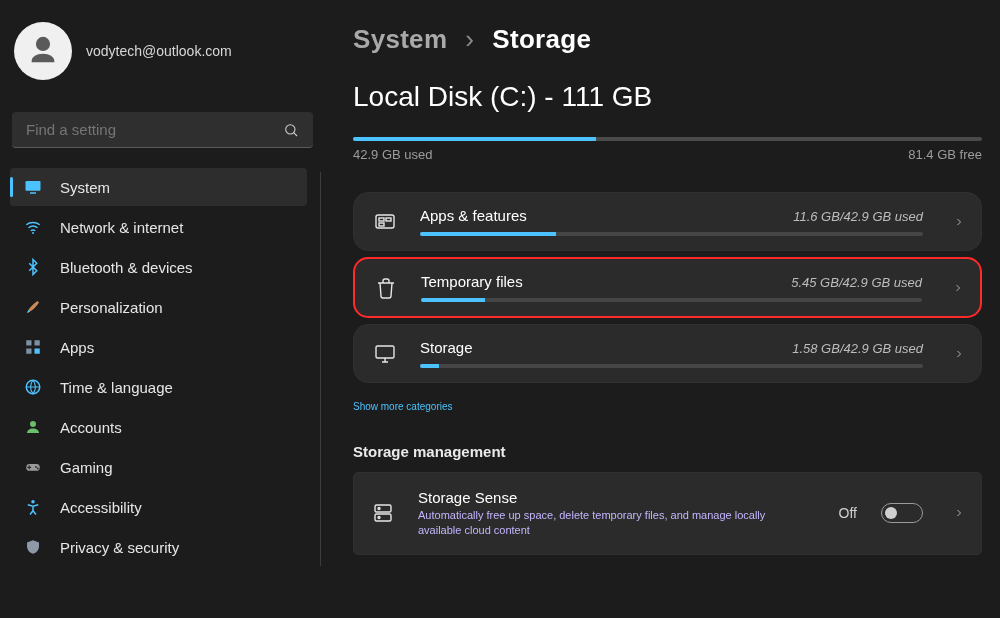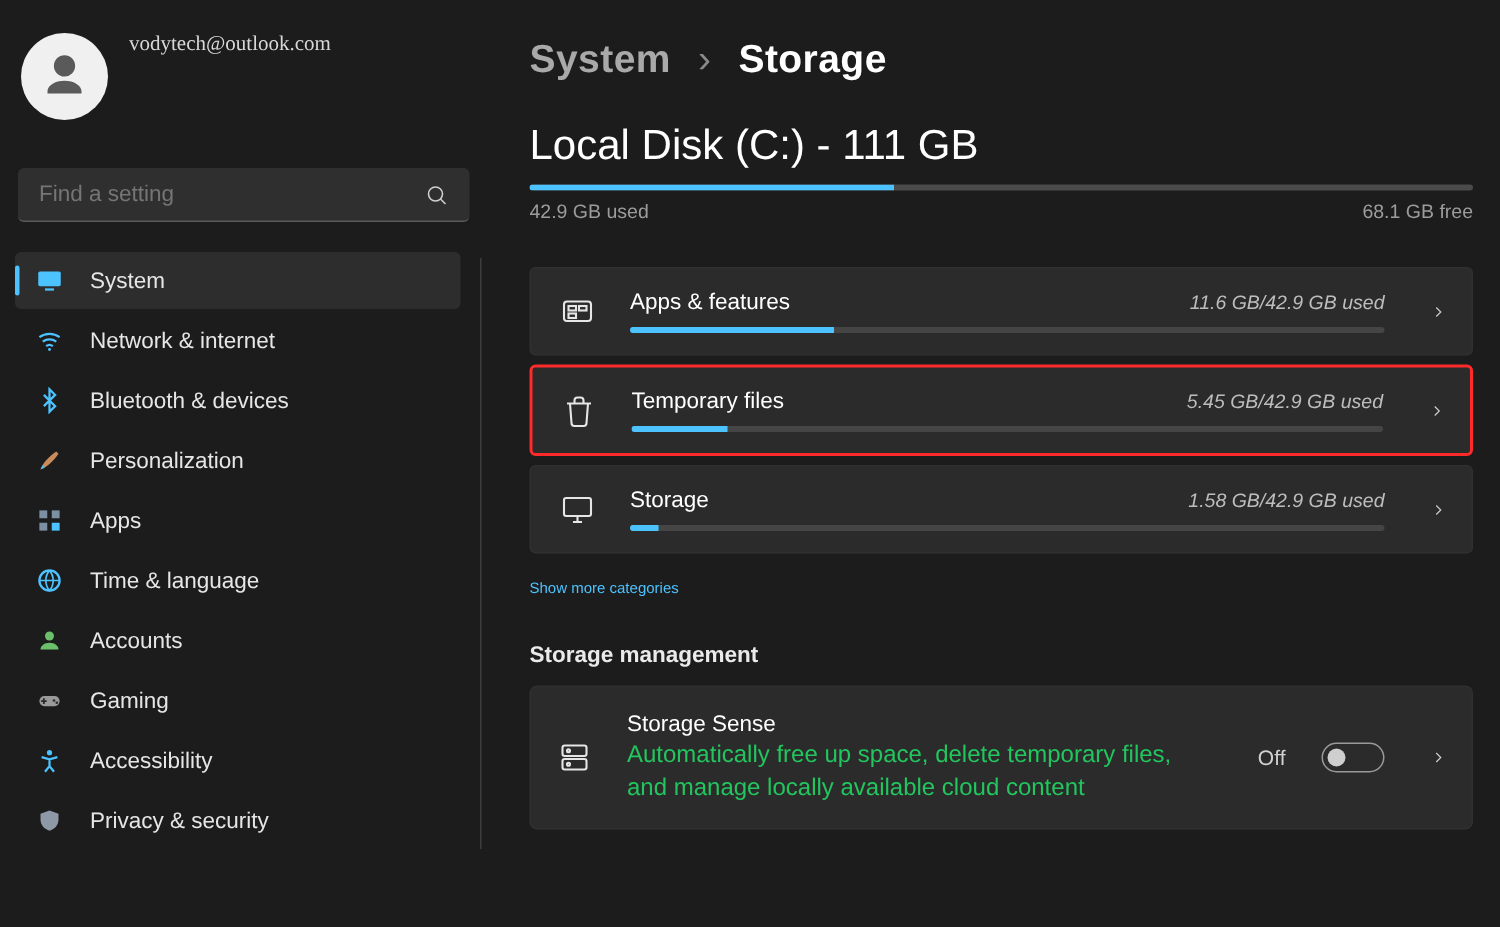--- a/index.html
+++ b/index.html
@@ -15,23 +15,23 @@
   }
   
   .sidebar{
     width:325px;
     padding:18px 8px 0 10px;
     display:flex;
     flex-direction:column;
   }
   .user-row{
     display:flex;
+    align-items:center;
     gap:14px;
     padding:4px 2px 14px 4px;
-    font-family:Liberation Serif, serif;
   }
   .avatar{
     width:58px;height:58px;border-radius:50%;
     background:#f0f0f0;display:flex;align-items:center;justify-content:center;
   }
   .avatar svg{width:34px;height:34px;fill:#5a5a5a;}
   .user-email{color:#d8d8d8;font-size:14px;}
   .search-wrap{
     margin:18px 4px 12px 2px;
     background:#2f2f2f;
@@ -73,47 +73,47 @@
   .main{
     flex:1;
     padding:24px 18px 0 28px;
     overflow:hidden;
   }
   .breadcrumb{display:flex;align-items:baseline;gap:18px;font-size:26px;font-weight:600;letter-spacing:.3px;}
   .crumb-parent{color:#a9a9a9;cursor:pointer;}
   .crumb-sep{color:#8a8a8a;font-weight:400;}
   .crumb-current{color:#ffffff;}
   .disk-title{font-size:28px;font-weight:400;margin-top:26px;}
-  .overall-bar-wrap{margin-top:10px;}
+  .overall-bar-wrap{margin-top:24px;}
   .overall-bar{height:4px;background:#4a4a4a;border-radius:2px;overflow:hidden;}
   .overall-bar .fill{height:100%;background:#4cc2ff;width:38.6%;}
   .overall-meta{display:flex;justify-content:space-between;color:#9c9c9c;font-size:13px;margin-top:6px;}
   .cards{margin-top:30px;display:flex;flex-direction:column;gap:6px;}
   .card{
-    background:#2b2b2b;border-radius:4px;padding:14px 16px 14px 18px;display:flex;align-items:center;gap:22px;
+    background:#2b2b2b;border-radius:15px;padding:14px 16px 14px 18px;display:flex;align-items:center;gap:22px;
     border:1px solid #303030;cursor:pointer;
   }
   .card.highlight{border:2.5px solid #ff2a2a;}
   .card-icon{width:26px;height:26px;display:flex;align-items:center;justify-content:center;}
   .card-icon svg{width:24px;height:24px;stroke:#e6e6e6;fill:none;stroke-width:1.4;}
   .card-body{flex:1;display:flex;flex-direction:column;gap:8px;}
   .card-head{display:flex;justify-content:space-between;align-items:baseline;}
   .card-title{color:#ffffff;font-size:15px;}
   .card-used{color:#bdbdbd;font-size:13px;font-style:italic;}
   .subbar{height:4px;background:#454545;border-radius:2px;overflow:hidden;}
   .subbar .fill{height:100%;background:#4cc2ff;}
   .chev{width:12px;height:12px;stroke:#cfcfcf;stroke-width:1.6;fill:none;margin-left:8px;}
   .link-row{color:#4cc2ff;font-size:10px;margin-top:18px;cursor:pointer;display:inline-block;}
   .section-h{color:#eaeaea;font-size:15px;font-weight:600;margin-top:30px;}
   .sense-card{
     margin-top:12px;background:#2b2b2b;border-radius:5px;padding:16px 16px;display:flex;align-items:center;gap:22px;border:1px solid #303030;cursor:pointer;
   }
   .sense-body{flex:1;}
   .sense-title{font-size:15px;color:#fff;}
-  .sense-desc{font-size:16px;color:#22c55e;margin-top:2px;max-width:380px;line-height:1.35;}
+  .sense-desc{font-size:11px;color:#c4b5fd;margin-top:2px;max-width:380px;line-height:1.35;}
   .toggle-wrap{display:flex;align-items:center;gap:24px;}
   .toggle-label{color:#d0d0d0;font-size:14px;}
   .toggle{
     width:42px;height:20px;border:1px solid #9a9a9a;border-radius:20px;position:relative;background:#2b2b2b;
   }
   .toggle .knob{width:12px;height:12px;background:#cfcfcf;border-radius:50%;position:absolute;left:3px;top:3px;}
 </style>
 </head>
 <body>
 
@@ -240,21 +240,21 @@
     <span class="crumb-current">Storage</span>
   </div>
 
   <div class="disk-title">Local Disk (C:) - 111 GB</div>
   <div class="overall-bar-wrap">
     <div class="overall-bar">
       <div class="fill" style="width:38.6%"></div>
     </div>
     <div class="overall-meta">
       <span>42.9 GB used</span>
-      <span>68.1 GB free</span>
+      <span>81.4 GB free</span>
     </div>
   </div>
 
   <div class="cards">
 
     <div class="card">
       <span class="card-icon">
         <svg viewBox="0 0 24 24">
             <rect x="3" y="5" width="18" height="13" rx="2"></rect>
             <rect x="6" y="8" width="5" height="3"></rect>

